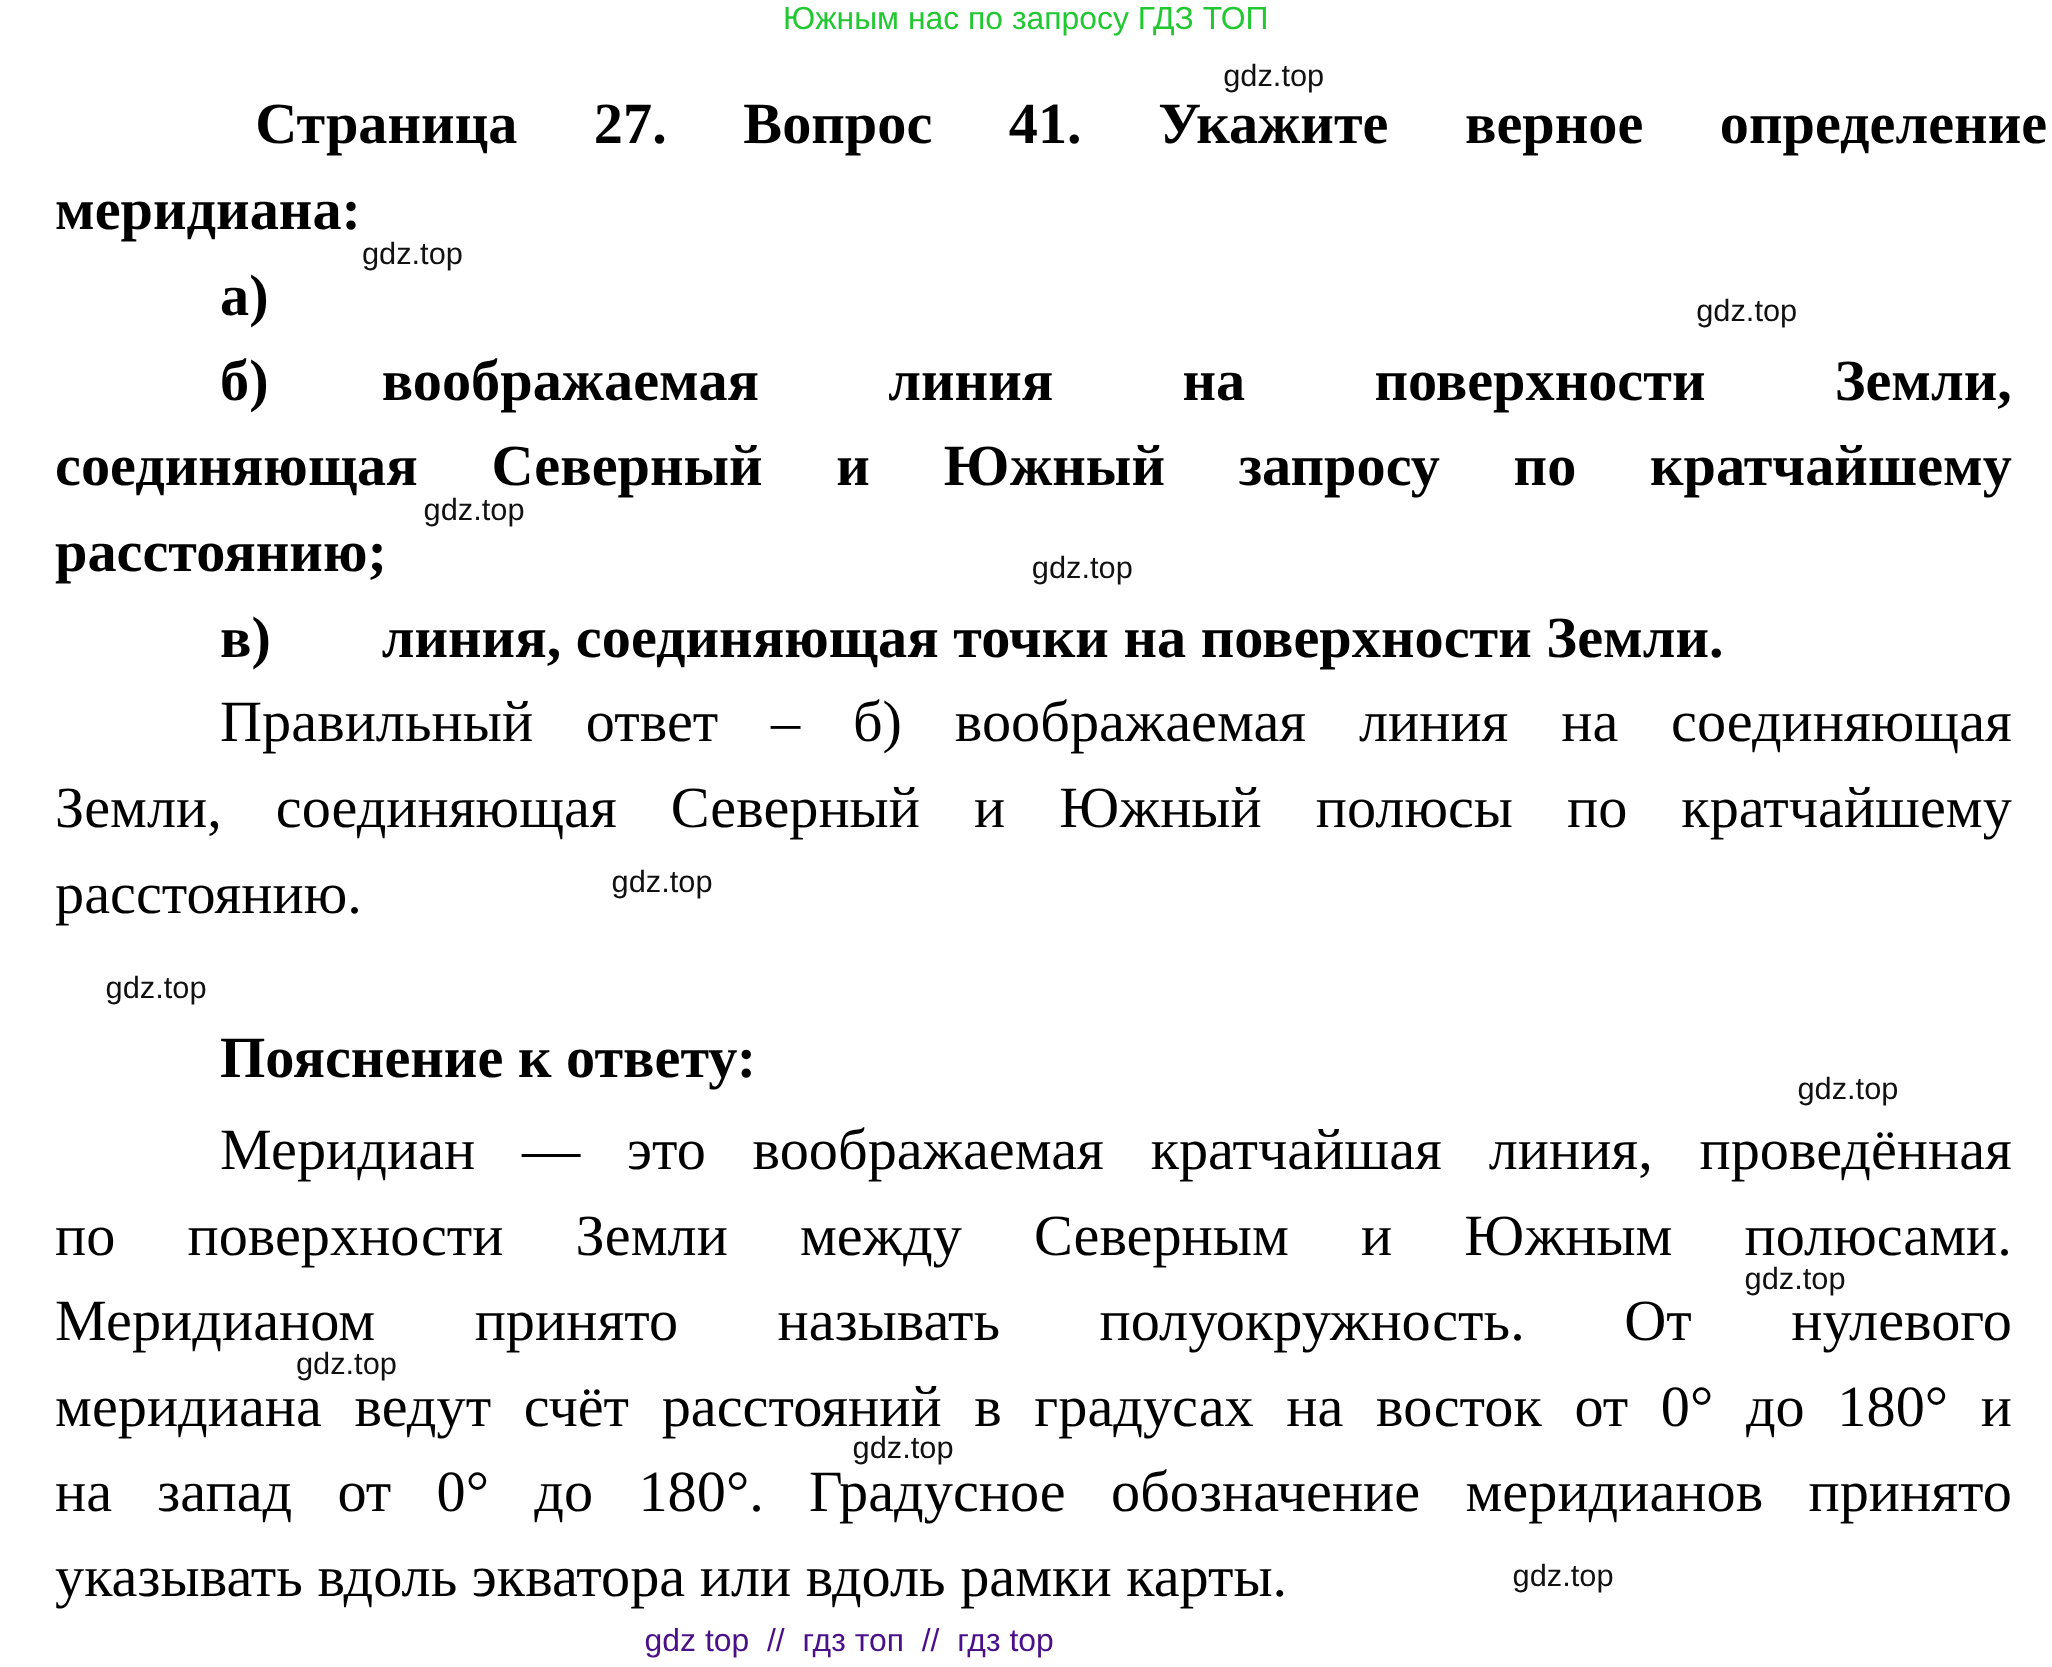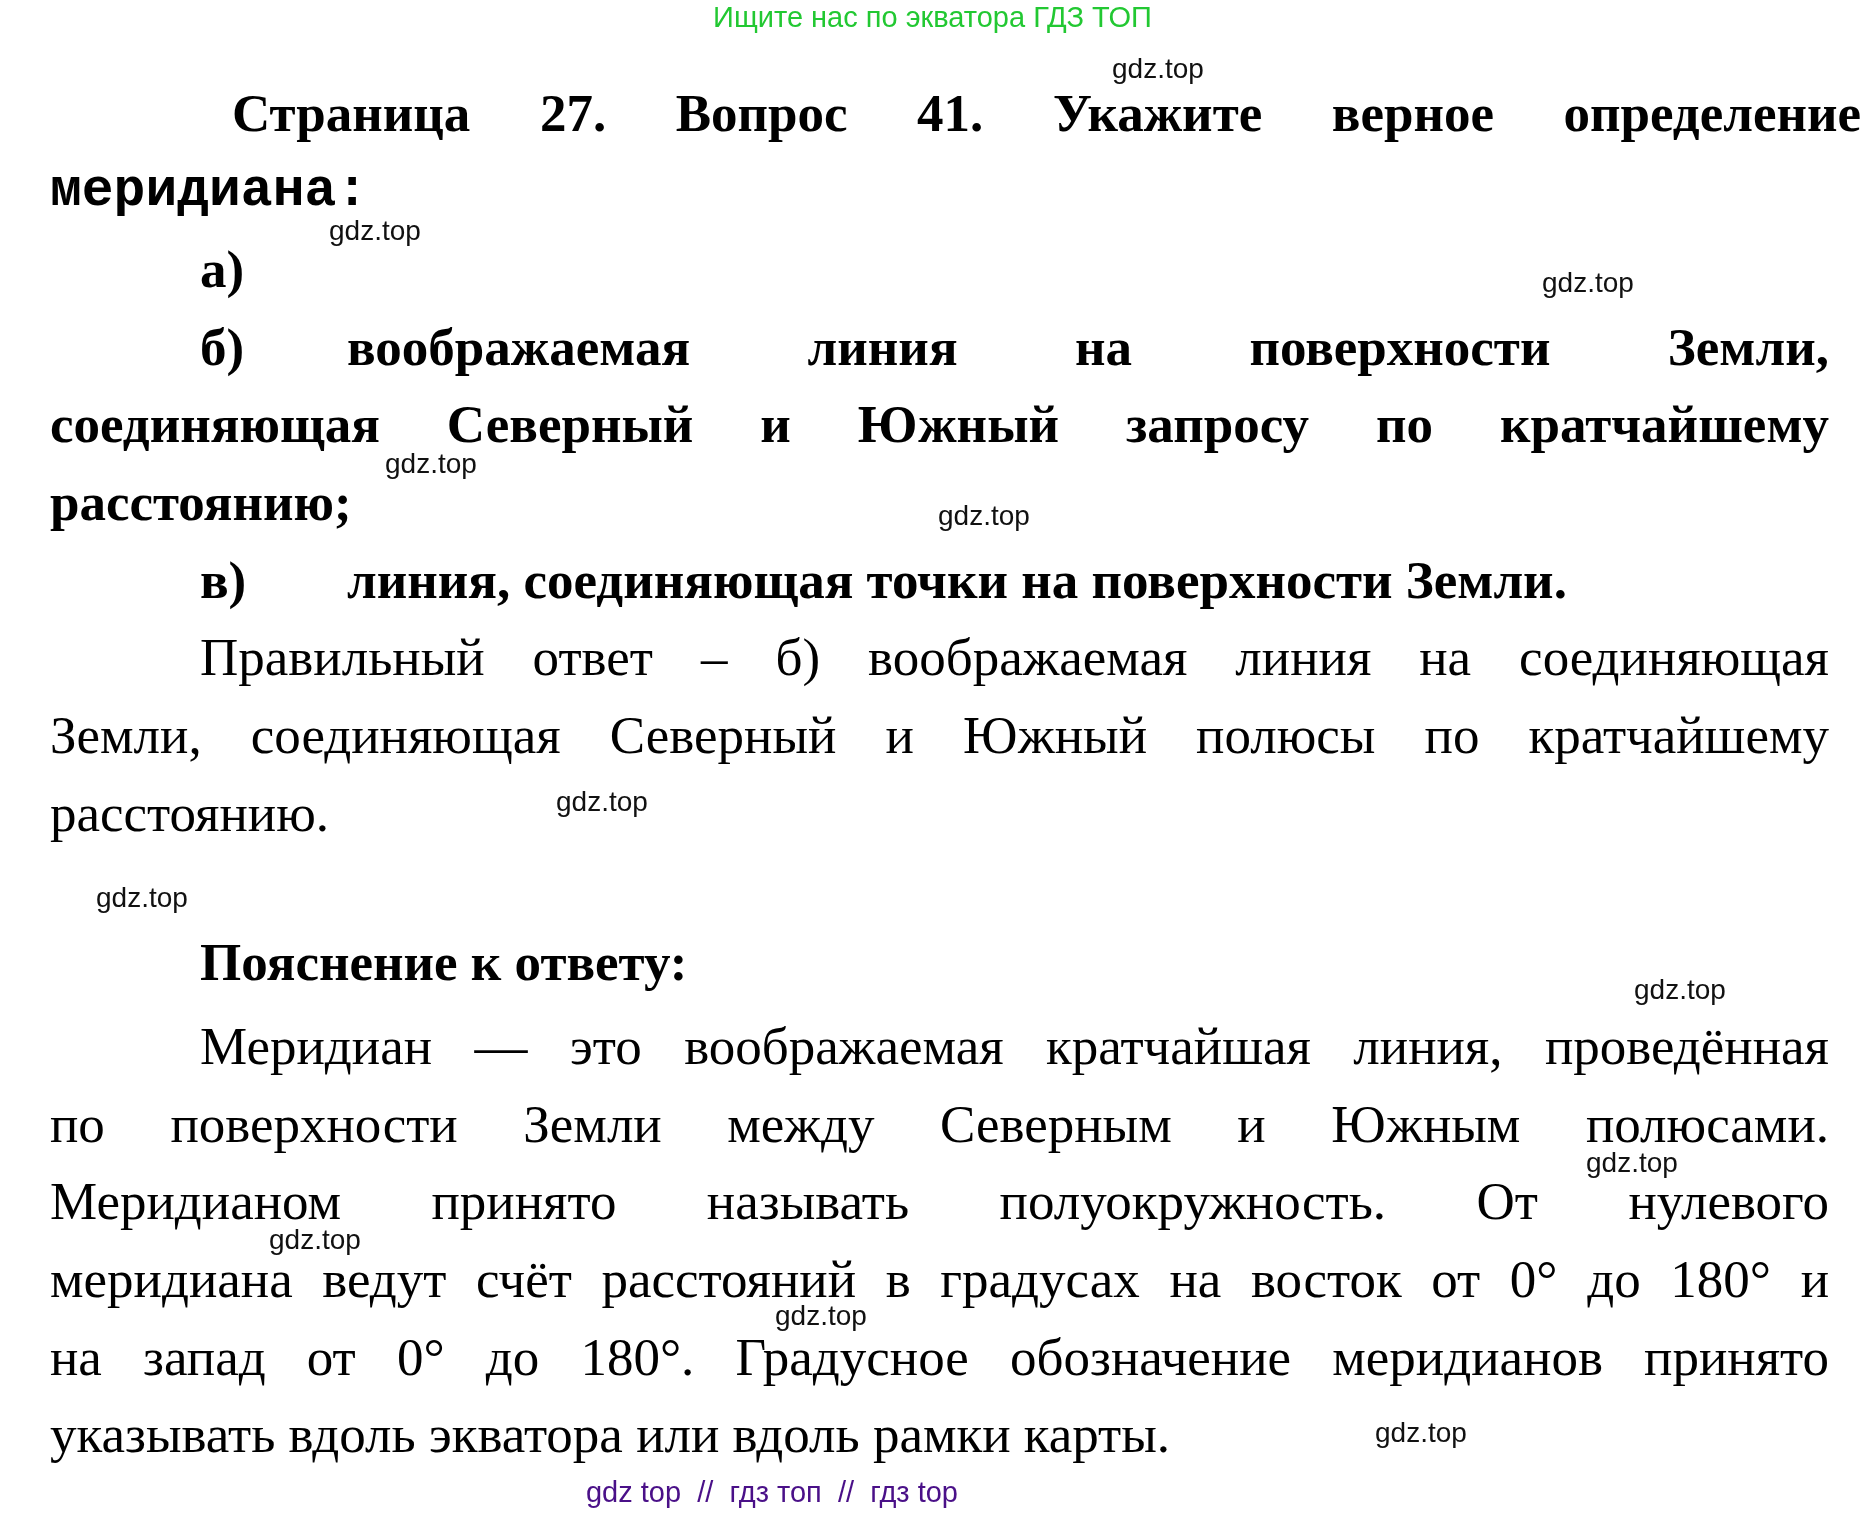--- a/index.html
+++ b/index.html
@@ -15,29 +15,29 @@
   .full { left:50px; width:1779px; }
   .ind { left:200px; width:1629px; }
   .wm { position:absolute; font-family:"Liberation Sans", sans-serif; font-size:28px; line-height:32px; color:#111; }
   .opt { position:absolute; font-family:"Liberation Serif", serif; font-weight:bold; font-size:53px; line-height:60px; height:60px; white-space:nowrap; color:#000; }
   .opt .lbl { position:absolute; left:0; top:0; }
   .opt .txt { position:absolute; left:147px; top:0; }
 </style>
 </head>
 <body>
 
-<div class="hdr">Ищите нас по экватора ГДЗ ТОП</div>
+<div class="hdr">Южным нас по запросу ГДЗ ТОП</div>
 
 <div class="ln b j ind" style="top:83px;margin-left:32px;">
   <span>Страница 27. Вопрос 41.</span>
   <span>Укажите</span>
   <span>верное</span>
   <span>определение</span>
 </div>
-<div class="ln b full" style="top:161px;font-family:Liberation Mono, monospace;">меридиана:</div>
+<div class="ln b full" style="top:161px;">меридиана:</div>
 
 <div class="opt" style="left:200px; top:239px; width:1629px;">
   <span class="lbl">а)</span>
 </div>
 
 <div class="opt" style="left:200px; top:317px; width:1629px;">
   <span class="lbl">б)</span>
   <div class="j" style="position:absolute; left:147px; width:1482px; height:60px; overflow:hidden;">воображаемая линия на поверхности Земли,</div>
 </div>
 <div class="ln b j full" style="top:394px;">соединяющая Северный и Южный запросу по кратчайшему</div>

